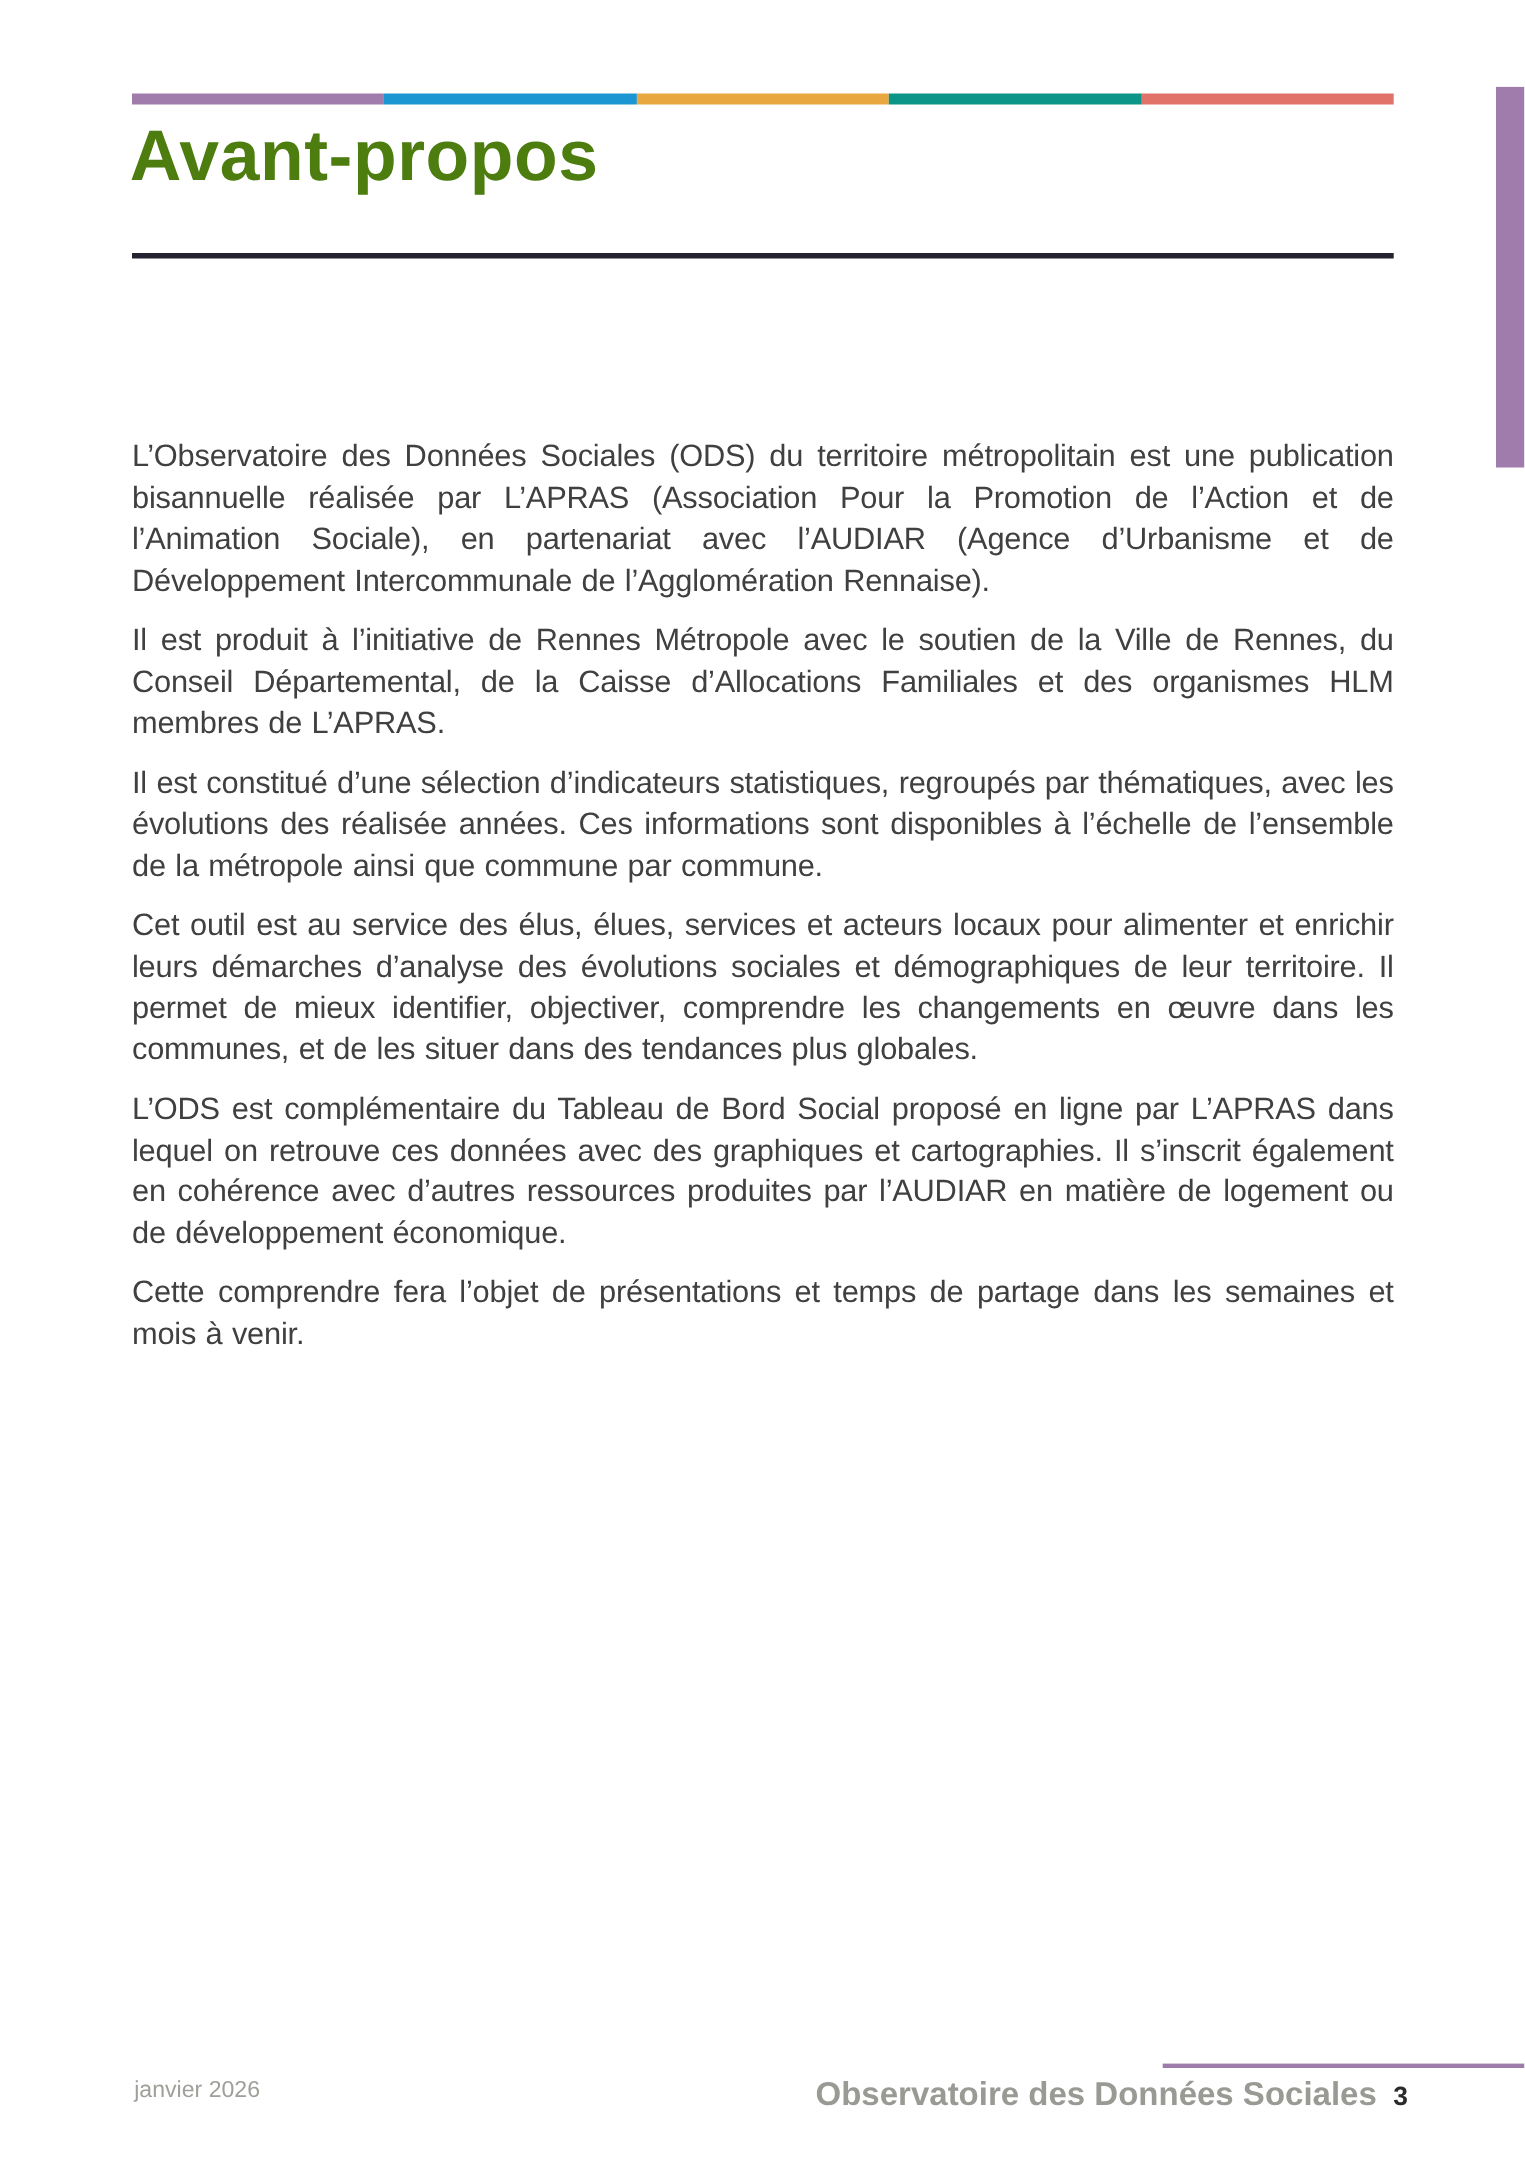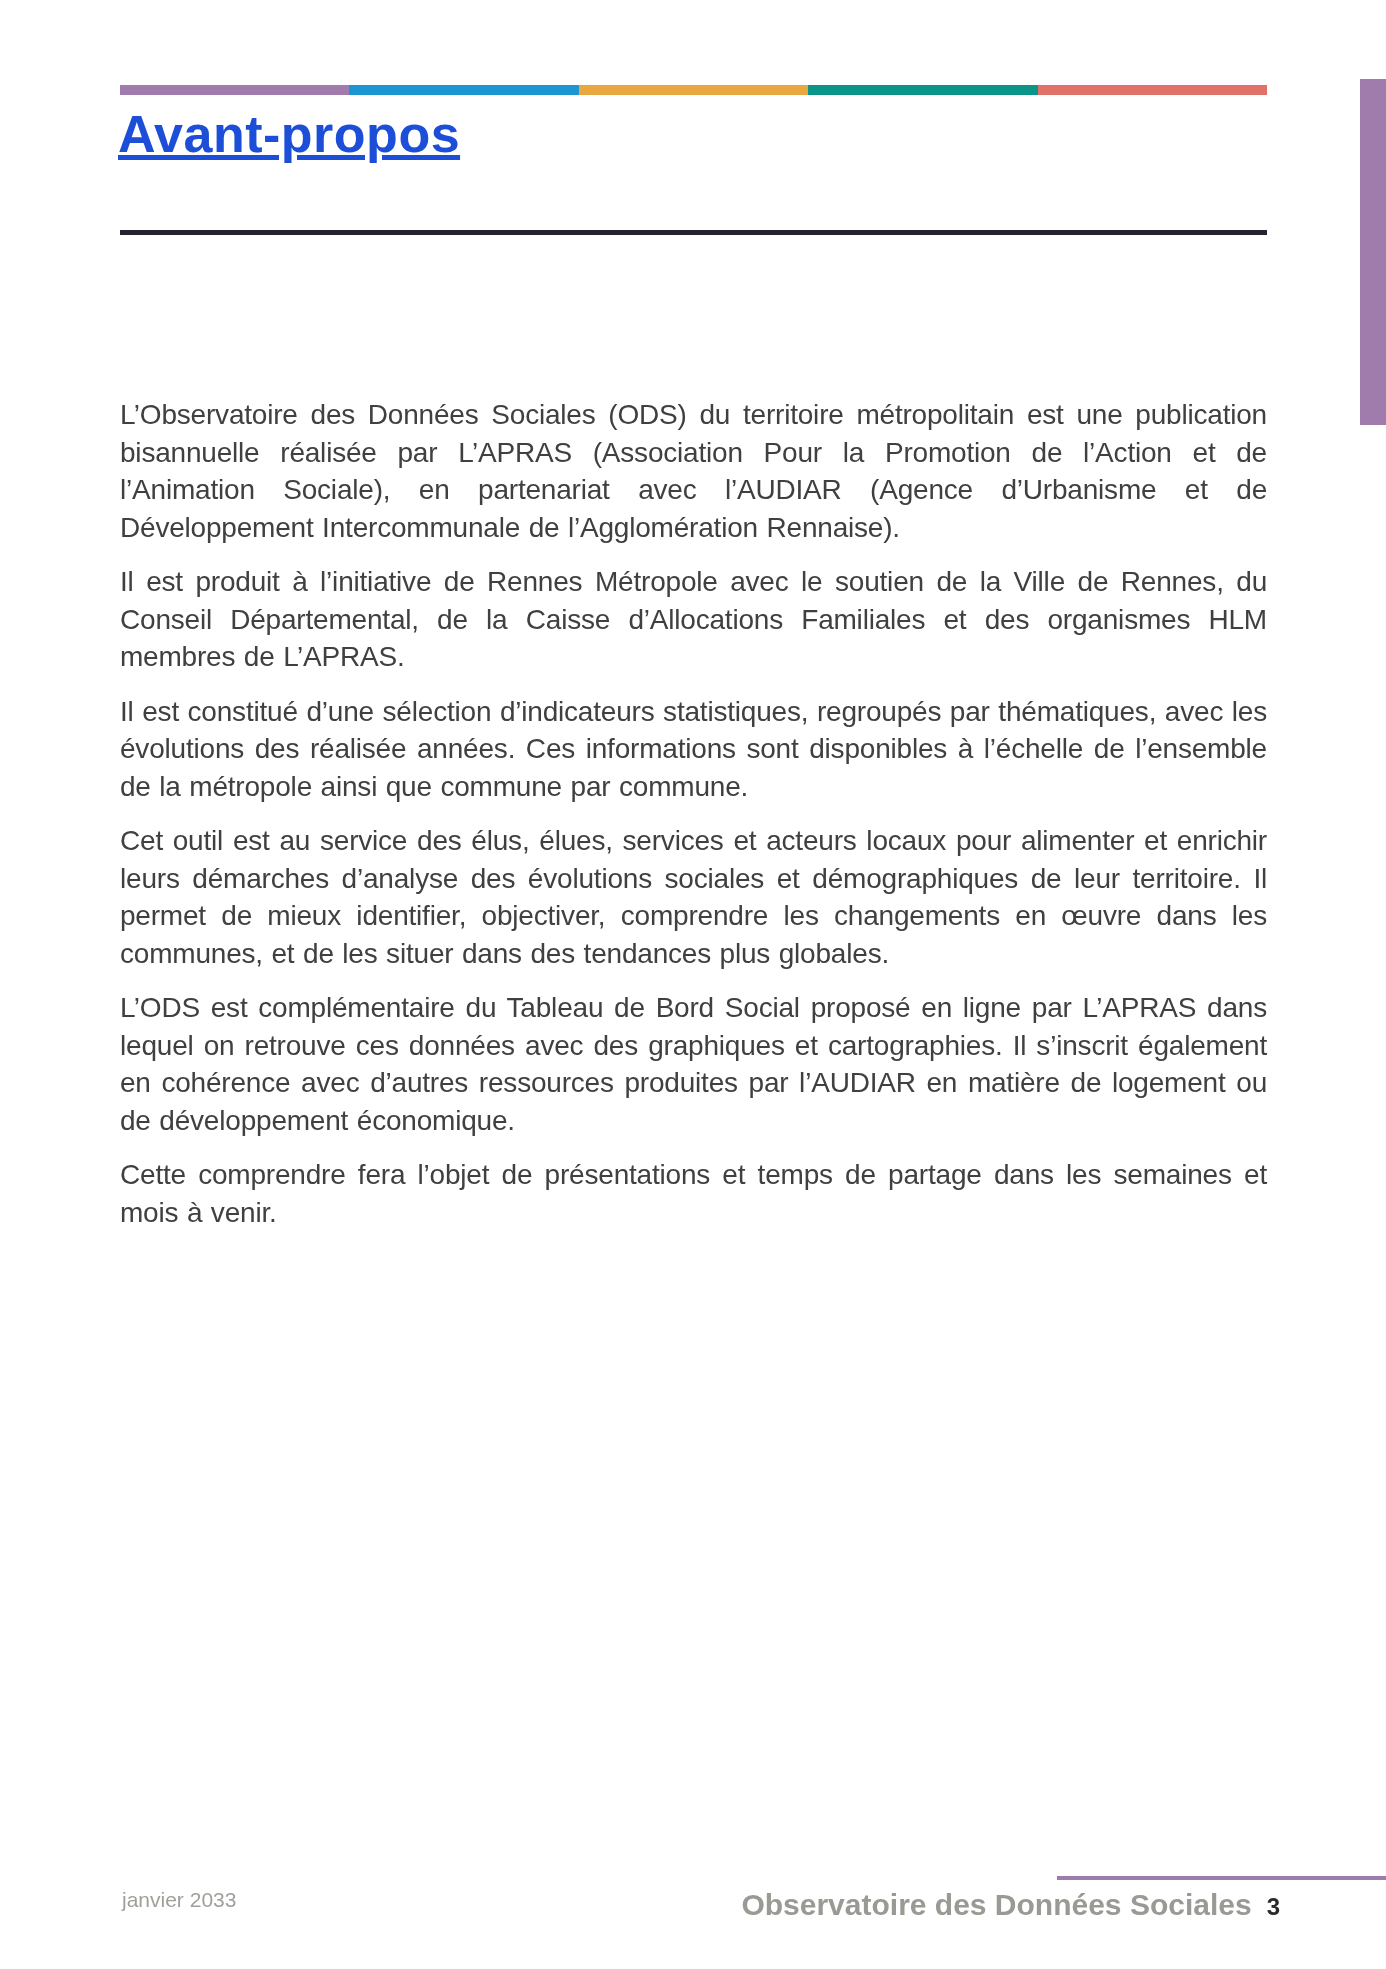--- a/index.html
+++ b/index.html
@@ -27,26 +27,25 @@
     left: 1360px; top: 79px;
     width: 26px; height: 346px;
   }
 
   
   .title {
     position: absolute;
     left: 118px; top: 104px;
     width: 1147px;
     margin: 0;
-    font-size: 52px;
+    font-size: 65px;
     font-weight: bold;
     letter-spacing: 0.5px;
-    color: #1d4ed8;
+    color: #4d7c0f;
     font-family: "Liberation Sans", sans-serif;
-    text-decoration: underline;
   }
   .title-rule {
     position: absolute;
     left: 120px; top: 230px;
     width: 1147px; height: 5px;
     background: #262230;
   }
 
   
   .content {
@@ -116,21 +115,21 @@
 
   <div class="content">
     <p>L’Observatoire des Données Sociales (ODS) du territoire métropolitain est une publication bisannuelle réalisée par L’APRAS (Association Pour la Promotion de l’Action et de l’Animation Sociale), en partenariat avec l’AUDIAR (Agence d’Urbanisme et de Développement Intercommunale de l’Agglomération Rennaise).</p>
     <p>Il est produit à l’initiative de Rennes Métropole avec le soutien de la Ville de Rennes, du Conseil Départemental, de la Caisse d’Allocations Familiales et des organismes HLM membres de L’APRAS.</p>
     <p>Il est constitué d’une sélection d’indicateurs statistiques, regroupés par thématiques, avec les évolutions des réalisée années. Ces informations sont disponibles à l’échelle de l’ensemble de la métropole ainsi que commune par commune.</p>
     <p>Cet outil est au service des élus, élues, services et acteurs locaux pour alimenter et enrichir leurs démarches d’analyse des évolutions sociales et démographiques de leur territoire. Il permet de mieux identifier, objectiver, comprendre les changements en œuvre dans les communes, et de les situer dans des tendances plus globales.</p>
     <p>L’ODS est complémentaire du Tableau de Bord Social proposé en ligne par L’APRAS dans lequel on retrouve ces données avec des graphiques et cartographies. Il s’inscrit également en cohérence avec d’autres ressources produites par l’AUDIAR en matière de logement ou de développement économique.</p>
     <p>Cette comprendre fera l’objet de présentations et temps de partage dans les semaines et mois à venir.</p>
   </div>
 
-  <div class="footer-date">janvier 2033</div>
+  <div class="footer-date">janvier 2026</div>
 
   <div class="footer-line" style="background: rgb(157, 124, 171);"></div>
   <div class="footer-right">
     <span class="footer-pub">Observatoire des Données Sociales</span>
     <span class="footer-page">3</span>
   </div>
 
 </div>
 
 </body></html>

